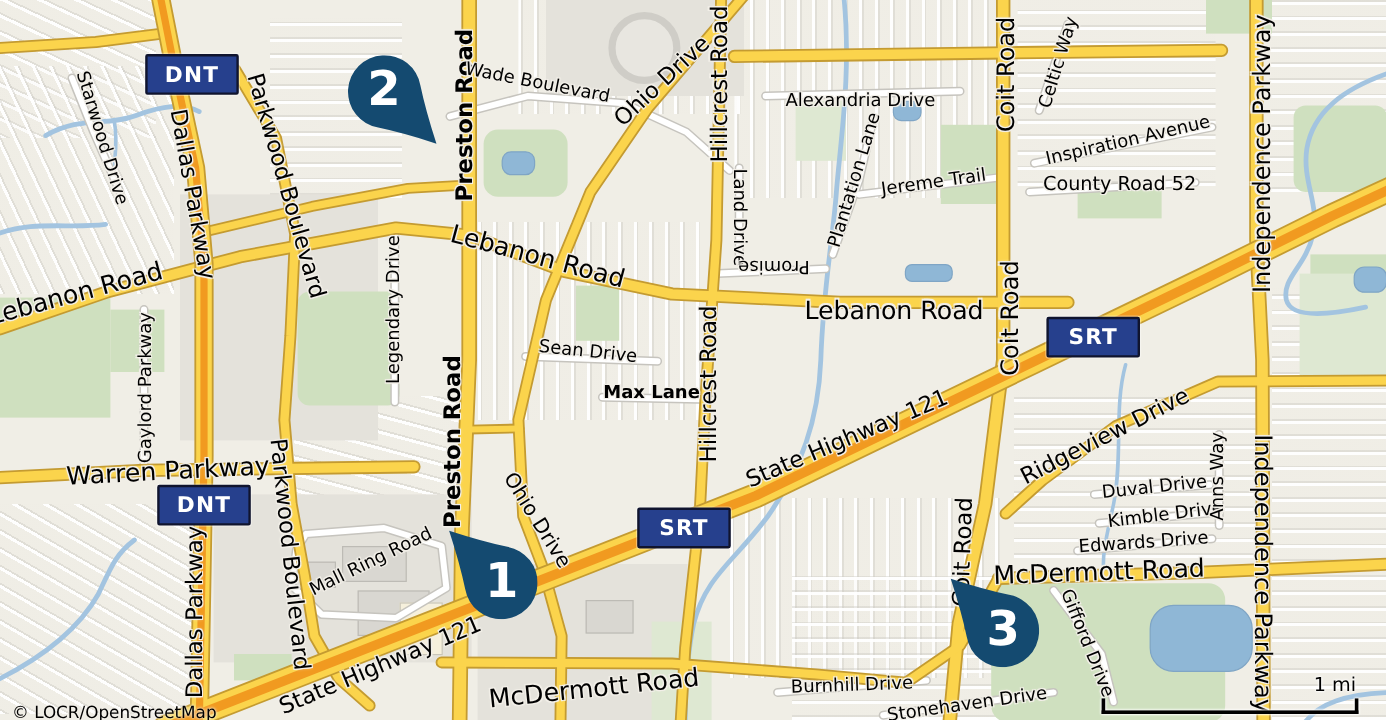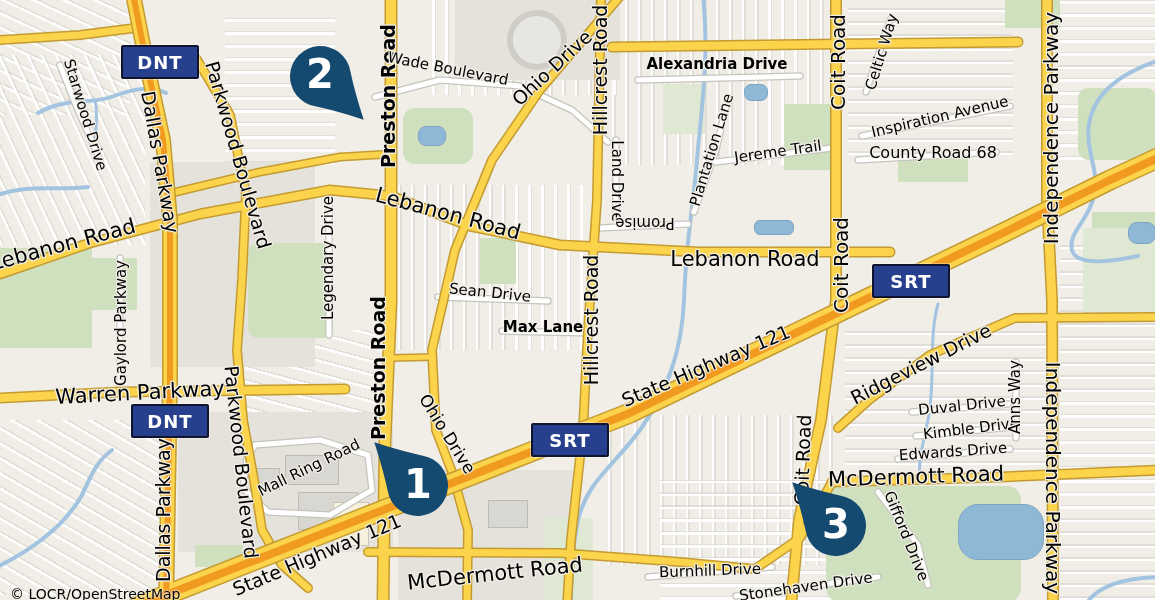--- a/index.html
+++ b/index.html
@@ -184,31 +184,31 @@
       <div class="lbl" style="left: 63px; top: 245px; font-size: 21px; font-weight: 400; transform: translate(-50%, -50%) rotate(-15deg);">Lebanon Road</div>
       <div class="lbl" style="left: 448px; top: 214px; font-size: 21px; font-weight: 400; transform: translate(-50%, -50%) rotate(15deg);">Lebanon Road</div>
       <div class="lbl" style="left: 745px; top: 259px; font-size: 21px; font-weight: 400; transform: translate(-50%, -50%) rotate(0deg);">Lebanon Road</div>
       <div class="lbl" style="left: 388px; top: 96px; font-size: 19px; font-weight: 700; transform: translate(-50%, -50%) rotate(-90deg);">Preston Road</div>
       <div class="lbl" style="left: 378px; top: 368px; font-size: 19px; font-weight: 700; transform: translate(-50%, -50%) rotate(-90deg);">Preston Road</div>
       <div class="lbl" style="left: 448px; top: 69px; font-size: 15px; font-weight: 400; transform: translate(-50%, -50%) rotate(11deg);">Wade Boulevard</div>
       <div class="lbl" style="left: 552px; top: 68px; font-size: 19px; font-weight: 400; transform: translate(-50%, -50%) rotate(-43deg);">Ohio Drive</div>
       <div class="lbl" style="left: 447px; top: 434px; font-size: 17px; font-weight: 400; transform: translate(-50%, -50%) rotate(58deg);">Ohio Drive</div>
       <div class="lbl" style="left: 600px; top: 70px; font-size: 19px; font-weight: 400; transform: translate(-50%, -50%) rotate(-90deg);">Hillcrest Road</div>
       <div class="lbl" style="left: 591px; top: 320px; font-size: 19px; font-weight: 400; transform: translate(-50%, -50%) rotate(-90deg);">Hillcrest Road</div>
-      <div class="lbl" style="left: 717px; top: 64px; font-size: 15px; font-weight: 700; transform: translate(-50%, -50%) rotate(0deg);">Alexandria Drive</div>
+      <div class="lbl" style="left: 717px; top: 84px; font-size: 15px; font-weight: 400; transform: translate(-50%, -50%) rotate(0deg);">Alexandria Drive</div>
       <div class="lbl" style="left: 616px; top: 181px; font-size: 15px; font-weight: 400; transform: translate(-50%, -50%) rotate(90deg);">Land Drive</div>
       <div class="lbl" style="left: 645px; top: 222px; font-size: 15px; font-weight: 400; transform: translate(-50%, -50%) rotate(180deg);">Promise</div>
       <div class="lbl" style="left: 712px; top: 150px; font-size: 15px; font-weight: 400; transform: translate(-50%, -50%) rotate(-73deg);">Plantation Lane</div>
       <div class="lbl" style="left: 778px; top: 152px; font-size: 15px; font-weight: 400; transform: translate(-50%, -50%) rotate(-8deg);">Jereme Trail</div>
       <div class="lbl" style="left: 838px; top: 62px; font-size: 20px; font-weight: 400; transform: translate(-50%, -50%) rotate(-90deg);">Coit Road</div>
       <div class="lbl" style="left: 841px; top: 265px; font-size: 20px; font-weight: 400; transform: translate(-50%, -50%) rotate(-90deg);">Coit Road</div>
       <div class="lbl" style="left: 803px; top: 460px; font-size: 19px; font-weight: 400; transform: translate(-50%, -50%) rotate(-88deg);">Coit Road</div>
       <div class="lbl" style="left: 882px; top: 52px; font-size: 15px; font-weight: 400; transform: translate(-50%, -50%) rotate(-73deg);">Celtic Way</div>
       <div class="lbl" style="left: 940px; top: 117px; font-size: 15px; font-weight: 400; transform: translate(-50%, -50%) rotate(-13deg);">Inspiration Avenue</div>
-      <div class="lbl" style="left: 933px; top: 153px; font-size: 16px; font-weight: 400; transform: translate(-50%, -50%) rotate(0deg);">County Road 68</div>
+      <div class="lbl" style="left: 933px; top: 153px; font-size: 16px; font-weight: 400; transform: translate(-50%, -50%) rotate(0deg);">County Road 52</div>
       <div class="lbl" style="left: 1051px; top: 128px; font-size: 20px; font-weight: 400; transform: translate(-50%, -50%) rotate(-90deg);">Independence Parkway</div>
       <div class="lbl" style="left: 1053px; top: 478px; font-size: 20px; font-weight: 400; transform: translate(-50%, -50%) rotate(90deg);">Independence Parkway</div>
       <div class="lbl" style="left: 706px; top: 366px; font-size: 19px; font-weight: 400; transform: translate(-50%, -50%) rotate(-23deg);">State Highway 121</div>
       <div class="lbl" style="left: 317px; top: 555px; font-size: 19px; font-weight: 400; transform: translate(-50%, -50%) rotate(-23deg);">State Highway 121</div>
       <div class="lbl" style="left: 140px; top: 393px; font-size: 21px; font-weight: 400; transform: translate(-50%, -50%) rotate(-3deg);">Warren Parkway</div>
       <div class="lbl" style="left: 121px; top: 323px; font-size: 15px; font-weight: 400; transform: translate(-50%, -50%) rotate(-90deg);">Gaylord Parkway</div>
       <div class="lbl" style="left: 328px; top: 258px; font-size: 15px; font-weight: 400; transform: translate(-50%, -50%) rotate(-90deg);">Legendary Drive</div>
       <div class="lbl" style="left: 490px; top: 293px; font-size: 15px; font-weight: 400; transform: translate(-50%, -50%) rotate(6deg);">Sean Drive</div>
       <div class="lbl" style="left: 543px; top: 327px; font-size: 15px; font-weight: 700; transform: translate(-50%, -50%) rotate(0deg);">Max Lane</div>
       <div class="lbl" style="left: 309px; top: 468px; font-size: 15px; font-weight: 400; transform: translate(-50%, -50%) rotate(-26deg);">Mall Ring Road</div>
@@ -239,15 +239,21 @@
         <span class="num" style="left: 30.4px; top: 30.4px; color: rgb(255, 255, 255);">2</span>
       </div>
       <div class="marker" style="left: 790.4px; top: 480.4px;">
         <svg width="76" height="76" viewBox="0 0 100 100">
           <path d="M79.4 33.1 A40 40 0 1 0 33.1 79.4 Q60 85 97 97 Q85 60 79.4 33.1 Z" fill="#144a70" transform="rotate(180 50 50)"></path>
         </svg>
         <span class="num" style="left: 45.6px; top: 45.6px; color: rgb(255, 255, 255);">3</span>
       </div>
     </div>
 
+  <div id="scalebar" style="left: 918px; top: 563px; width: 214px;">
+    <div class="lab">1 mi</div>
+    <div class="bar"></div>
+    <div class="tick" style="left:0"></div>
+    <div class="tick" style="right:0"></div>
+  </div>
 
   <div id="copyright" style="left: 10px; top: 566px;">© LOCR/OpenStreetMap</div>
 </div>
 
 </body></html>

